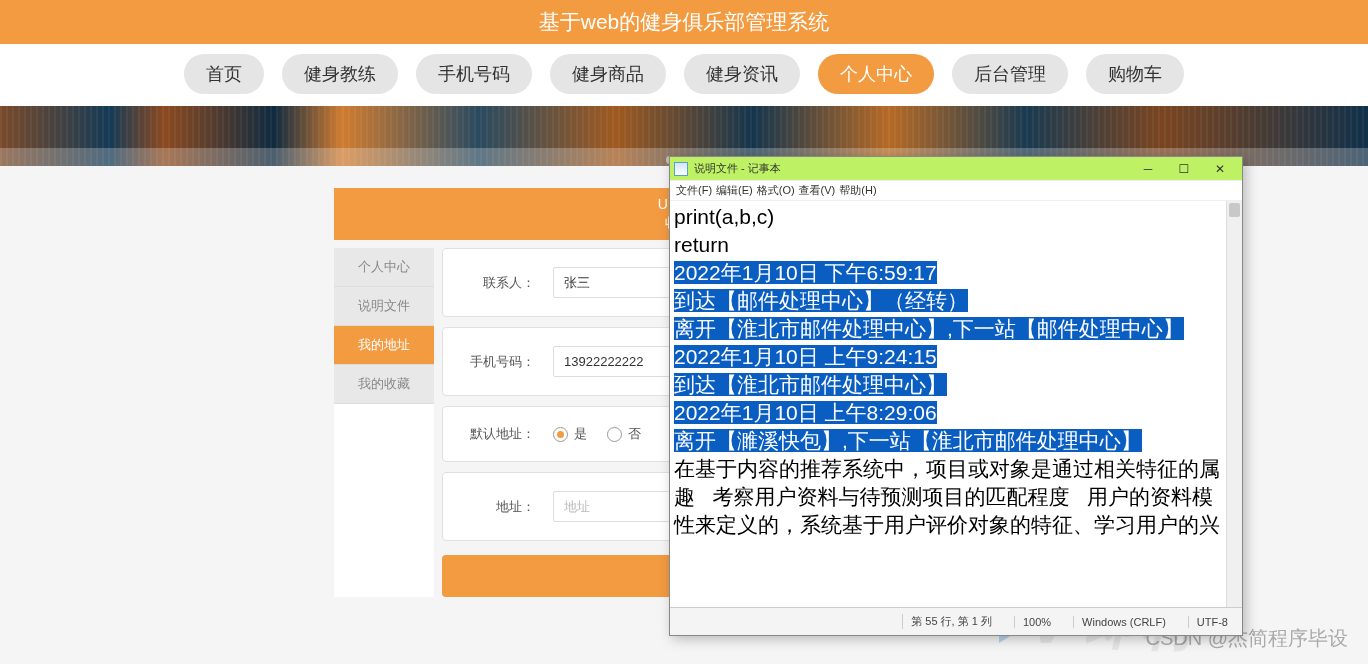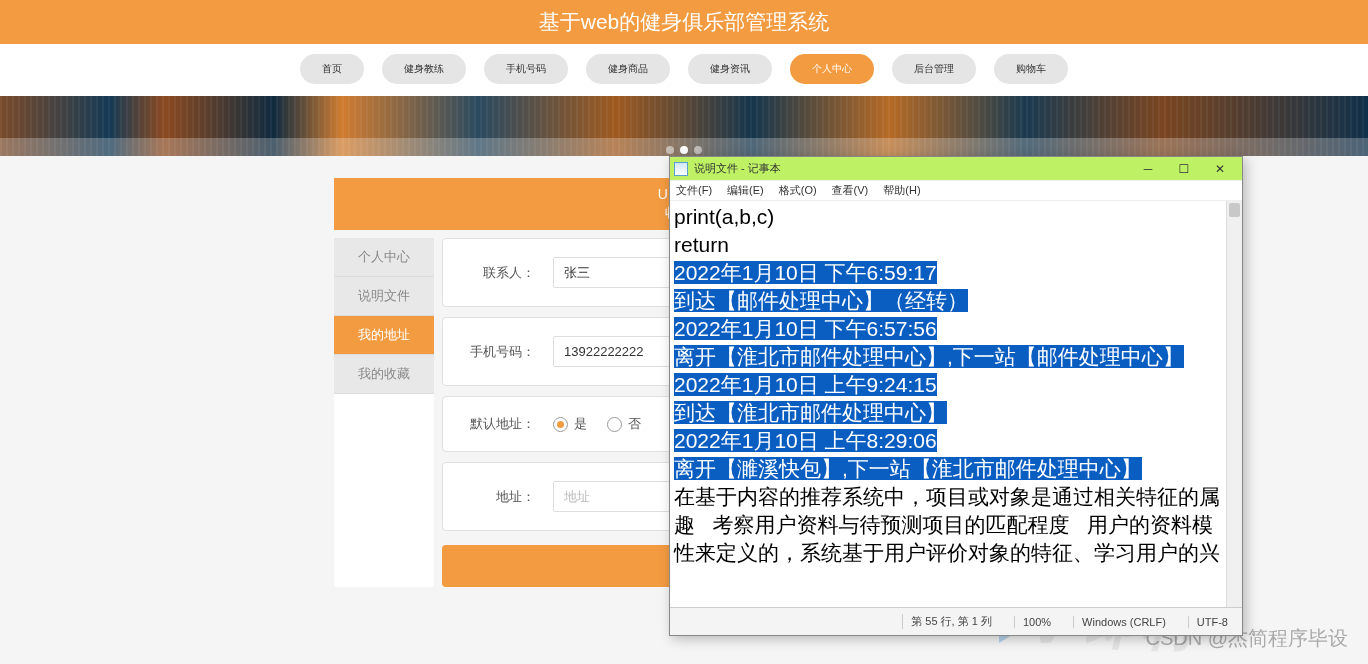--- a/index.html
+++ b/index.html
@@ -1,20 +1,20 @@
 <!DOCTYPE html>
 <html><head>
 <meta charset="utf-8">
 <style>
 *{box-sizing:border-box;margin:0;padding:0;font-family:"Microsoft YaHei",Arial,sans-serif}
 body{background:#f5f5f5;overflow:hidden;position:relative;width:1368px;height:664px}
 .page{position:absolute;inset:0}
 .header{background:#f39b41;color:#fff;text-align:center;padding:8px 11px;font-size:21px;font-weight:500}
 .navbar{background:#fff;display:flex;justify-content:center;gap:18px;padding:10px 0 12px;position:relative;z-index:3}
-.navbtn{background:#e5e5e5;border:none;border-radius:22px;padding:8px 22px;font-size:10px;color:#333;cursor:pointer}
+.navbtn{background:#e5e5e5;border:none;border-radius:22px;padding:8px 22px;font-size:18px;color:#333;cursor:pointer}
 .navbtn.active{background:#f39b41;color:#fff}
 .banner{height:60px;background:linear-gradient(90deg,#7a4a2a 0,#143a55 8%,#8c4a20 12%,#0f2a3f 20%,#d07c30 25%,#2a4a60 35%,#a05a20 45%,#15354c 55%,#b66a25 65%,#1a3a50 75%,#7a4520 85%,#10304a 100%);position:relative;display:flex;align-items:flex-end;justify-content:center;padding-bottom:2px}
 .banner::before{content:"";position:absolute;inset:0;background:repeating-linear-gradient(90deg,rgba(255,255,255,.05) 0 2px,transparent 2px 6px),linear-gradient(0deg,rgba(255,255,255,.25) 0 30%,transparent 30%)}
 .dots{display:flex;gap:6px;z-index:2}
 .dot{width:8px;height:8px;border-radius:50%;background:rgba(255,255,255,.5)}
 .dot.on{background:#fff}
 .container{width:700px;margin:22px auto 0;position:relative}
 .userbar{background:#f39b41;color:#fff;text-align:center;padding:8px 0;font-size:14px}
 .userbar .t1{letter-spacing:1px}
 .userbar .t2{letter-spacing:6px;font-size:13px;margin-top:2px}
@@ -34,21 +34,21 @@
 .submit{background:#f39b41;height:42px;border-radius:4px;margin-top:4px}
 .watermark{position:absolute;right:20px;bottom:12px;font-size:20px;color:rgba(120,120,120,.6);z-index:5}
 .wmlogo{position:absolute;right:170px;bottom:0;font-size:60px;font-weight:700;font-style:italic;color:rgba(200,200,200,.35);z-index:5;letter-spacing:-2px}
 .wmlogo .p{display:inline-block;width:0;height:0;border-left:26px solid rgba(120,180,230,.5);border-top:16px solid transparent;border-bottom:16px solid transparent;margin-right:4px;vertical-align:middle}
 
 .np{position:absolute;left:669px;top:156px;width:574px;height:480px;background:#fff;border:1px solid #888;box-shadow:3px 3px 12px rgba(0,0,0,.25);display:flex;flex-direction:column;z-index:10}
 .np-title{height:24px;background:#bef264;display:flex;align-items:center;padding:0 4px;font-size:11px;color:#333;border-bottom:1px solid #eee}
 .np-icon{width:14px;height:14px;border:1px solid #5aa0d0;margin-right:6px;background:linear-gradient(#cfe8f7,#fff)}
 .np-title .sp{flex:1}
 .np-wbtn{width:36px;height:22px;display:flex;align-items:center;justify-content:center;font-size:12px;color:#333;cursor:pointer}
-.np-menu{height:20px;display:flex;gap:15px;padding:0 6px;font-size:11px;color:#333;align-items:center;border-bottom:1px solid #eee}
+.np-menu{height:20px;display:flex;gap:4px;padding:0 6px;font-size:11px;color:#333;align-items:center;border-bottom:1px solid #eee}
 .np-body{flex:1;padding:2px 4px;font-size:21px;line-height:28px;overflow:hidden;font-family:"SimSun","Microsoft YaHei",serif;position:relative}
 .np-body .ln{white-space:pre}
 .hl{background:#0a5ec2;color:#fff}
 .np-status{height:28px;border-top:1px solid #ccc;display:flex;align-items:center;font-size:11px;color:#444;padding:0 6px;gap:14px;justify-content:flex-end;background:#f4f4f4}
 .np-status .cell{border-left:1px solid #ccc;padding:0 8px}
 .np-sb{position:absolute;right:0;top:0;bottom:0;width:16px;background:#f0f0f0;border-left:1px solid #ddd}
 .np-sb .th{position:absolute;left:2px;right:2px;top:2px;height:14px;background:#c8c8c8;border-radius:2px}
 </style>
 </head>
 <body>
@@ -138,21 +138,20 @@
   <div class="np-sb">
         <div class="th"></div>
       </div>
   <div class="ln">print(a,b,c)</div>
   <div class="ln"></div>
   <div class="ln">return</div>
   <div class="ln"></div>
   <div class="ln"></div>
   <div class="ln"><span class="hl">2022年1月10日 下午6:59:17</span></div>
   <div class="ln"><span class="hl">到达【邮件处理中心】（经转）</span></div>
-  <div class="ln"><span class="hl">2022年1月10日 下午6:57:56</span></div>
   <div class="ln"><span class="hl">离开【淮北市邮件处理中心】,下一站【邮件处理中心】</span></div>
   <div class="ln"><span class="hl">2022年1月10日 上午9:24:15</span></div>
   <div class="ln"><span class="hl">到达【淮北市邮件处理中心】</span></div>
   <div class="ln"><span class="hl">2022年1月10日 上午8:29:06</span></div>
   <div class="ln"><span class="hl">离开【濉溪快包】,下一站【淮北市邮件处理中心】</span></div>
   <div class="ln">在基于内容的推荐系统中，项目或对象是通过相关特征的属</div>
   <div class="ln">趣   考察用户资料与待预测项目的匹配程度   用户的资料模</div>
   <div class="ln">性来定义的，系统基于用户评价对象的特征、学习用户的兴</div>
  </div>
  <div class="np-status">

